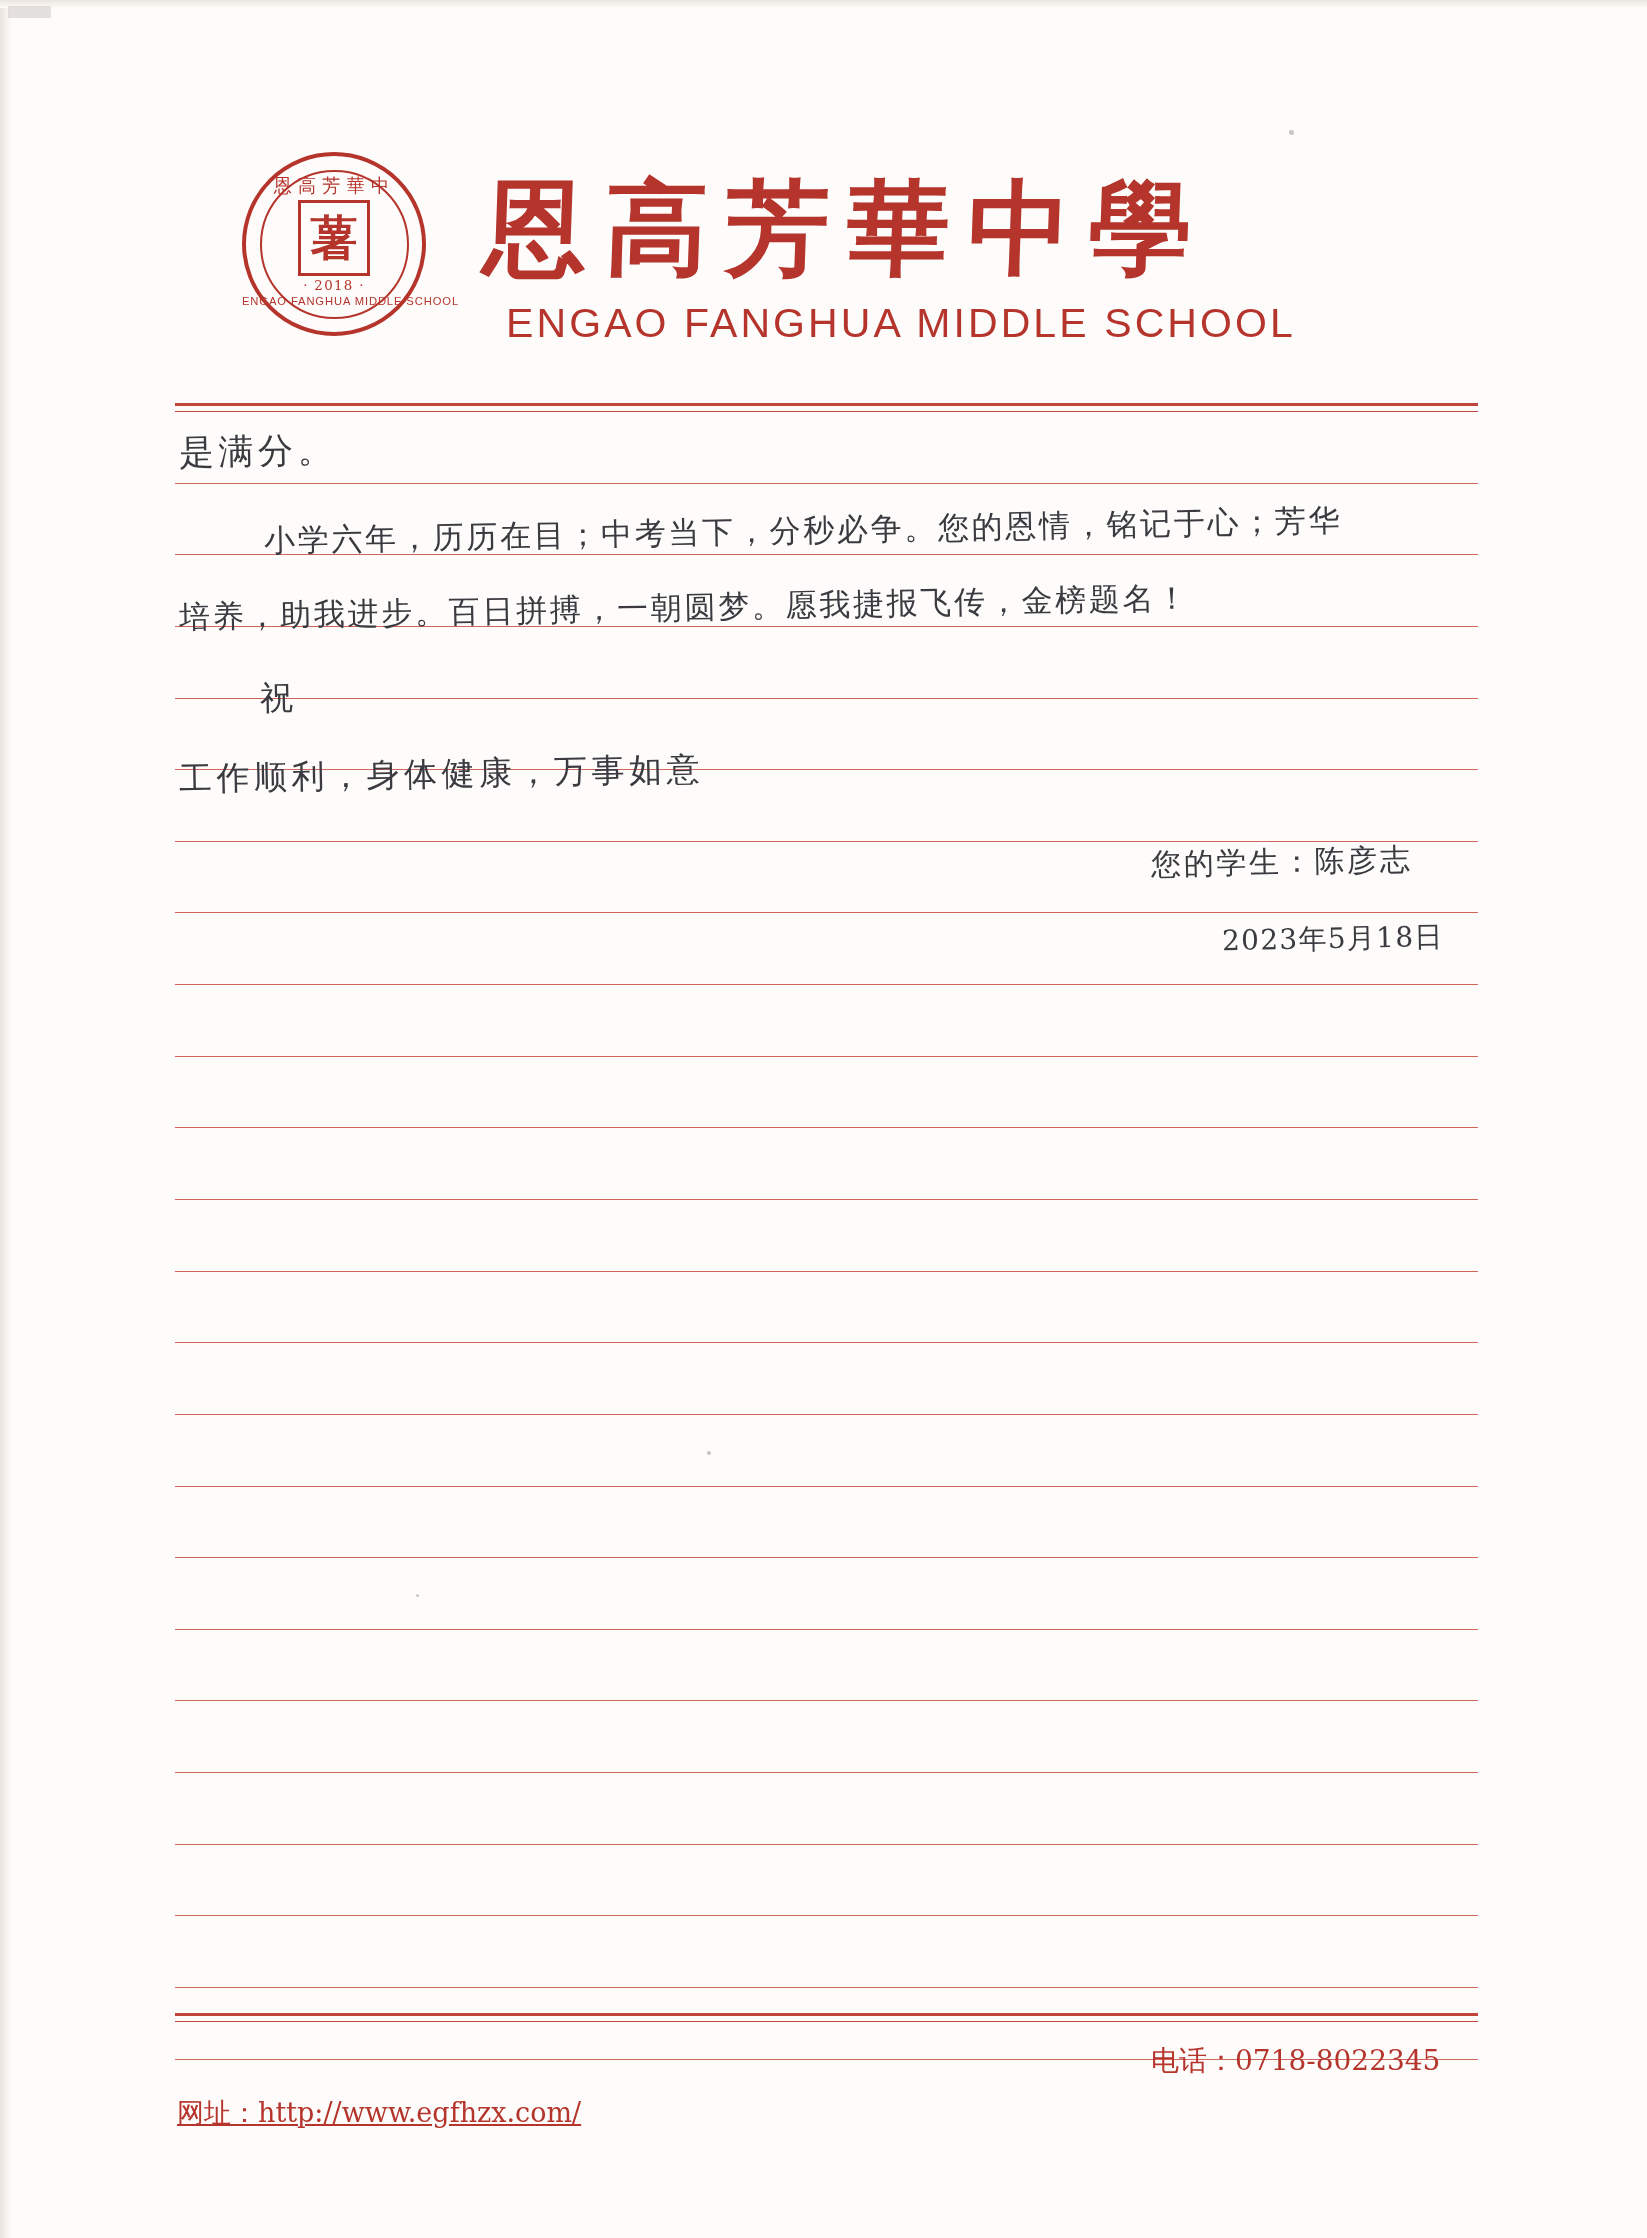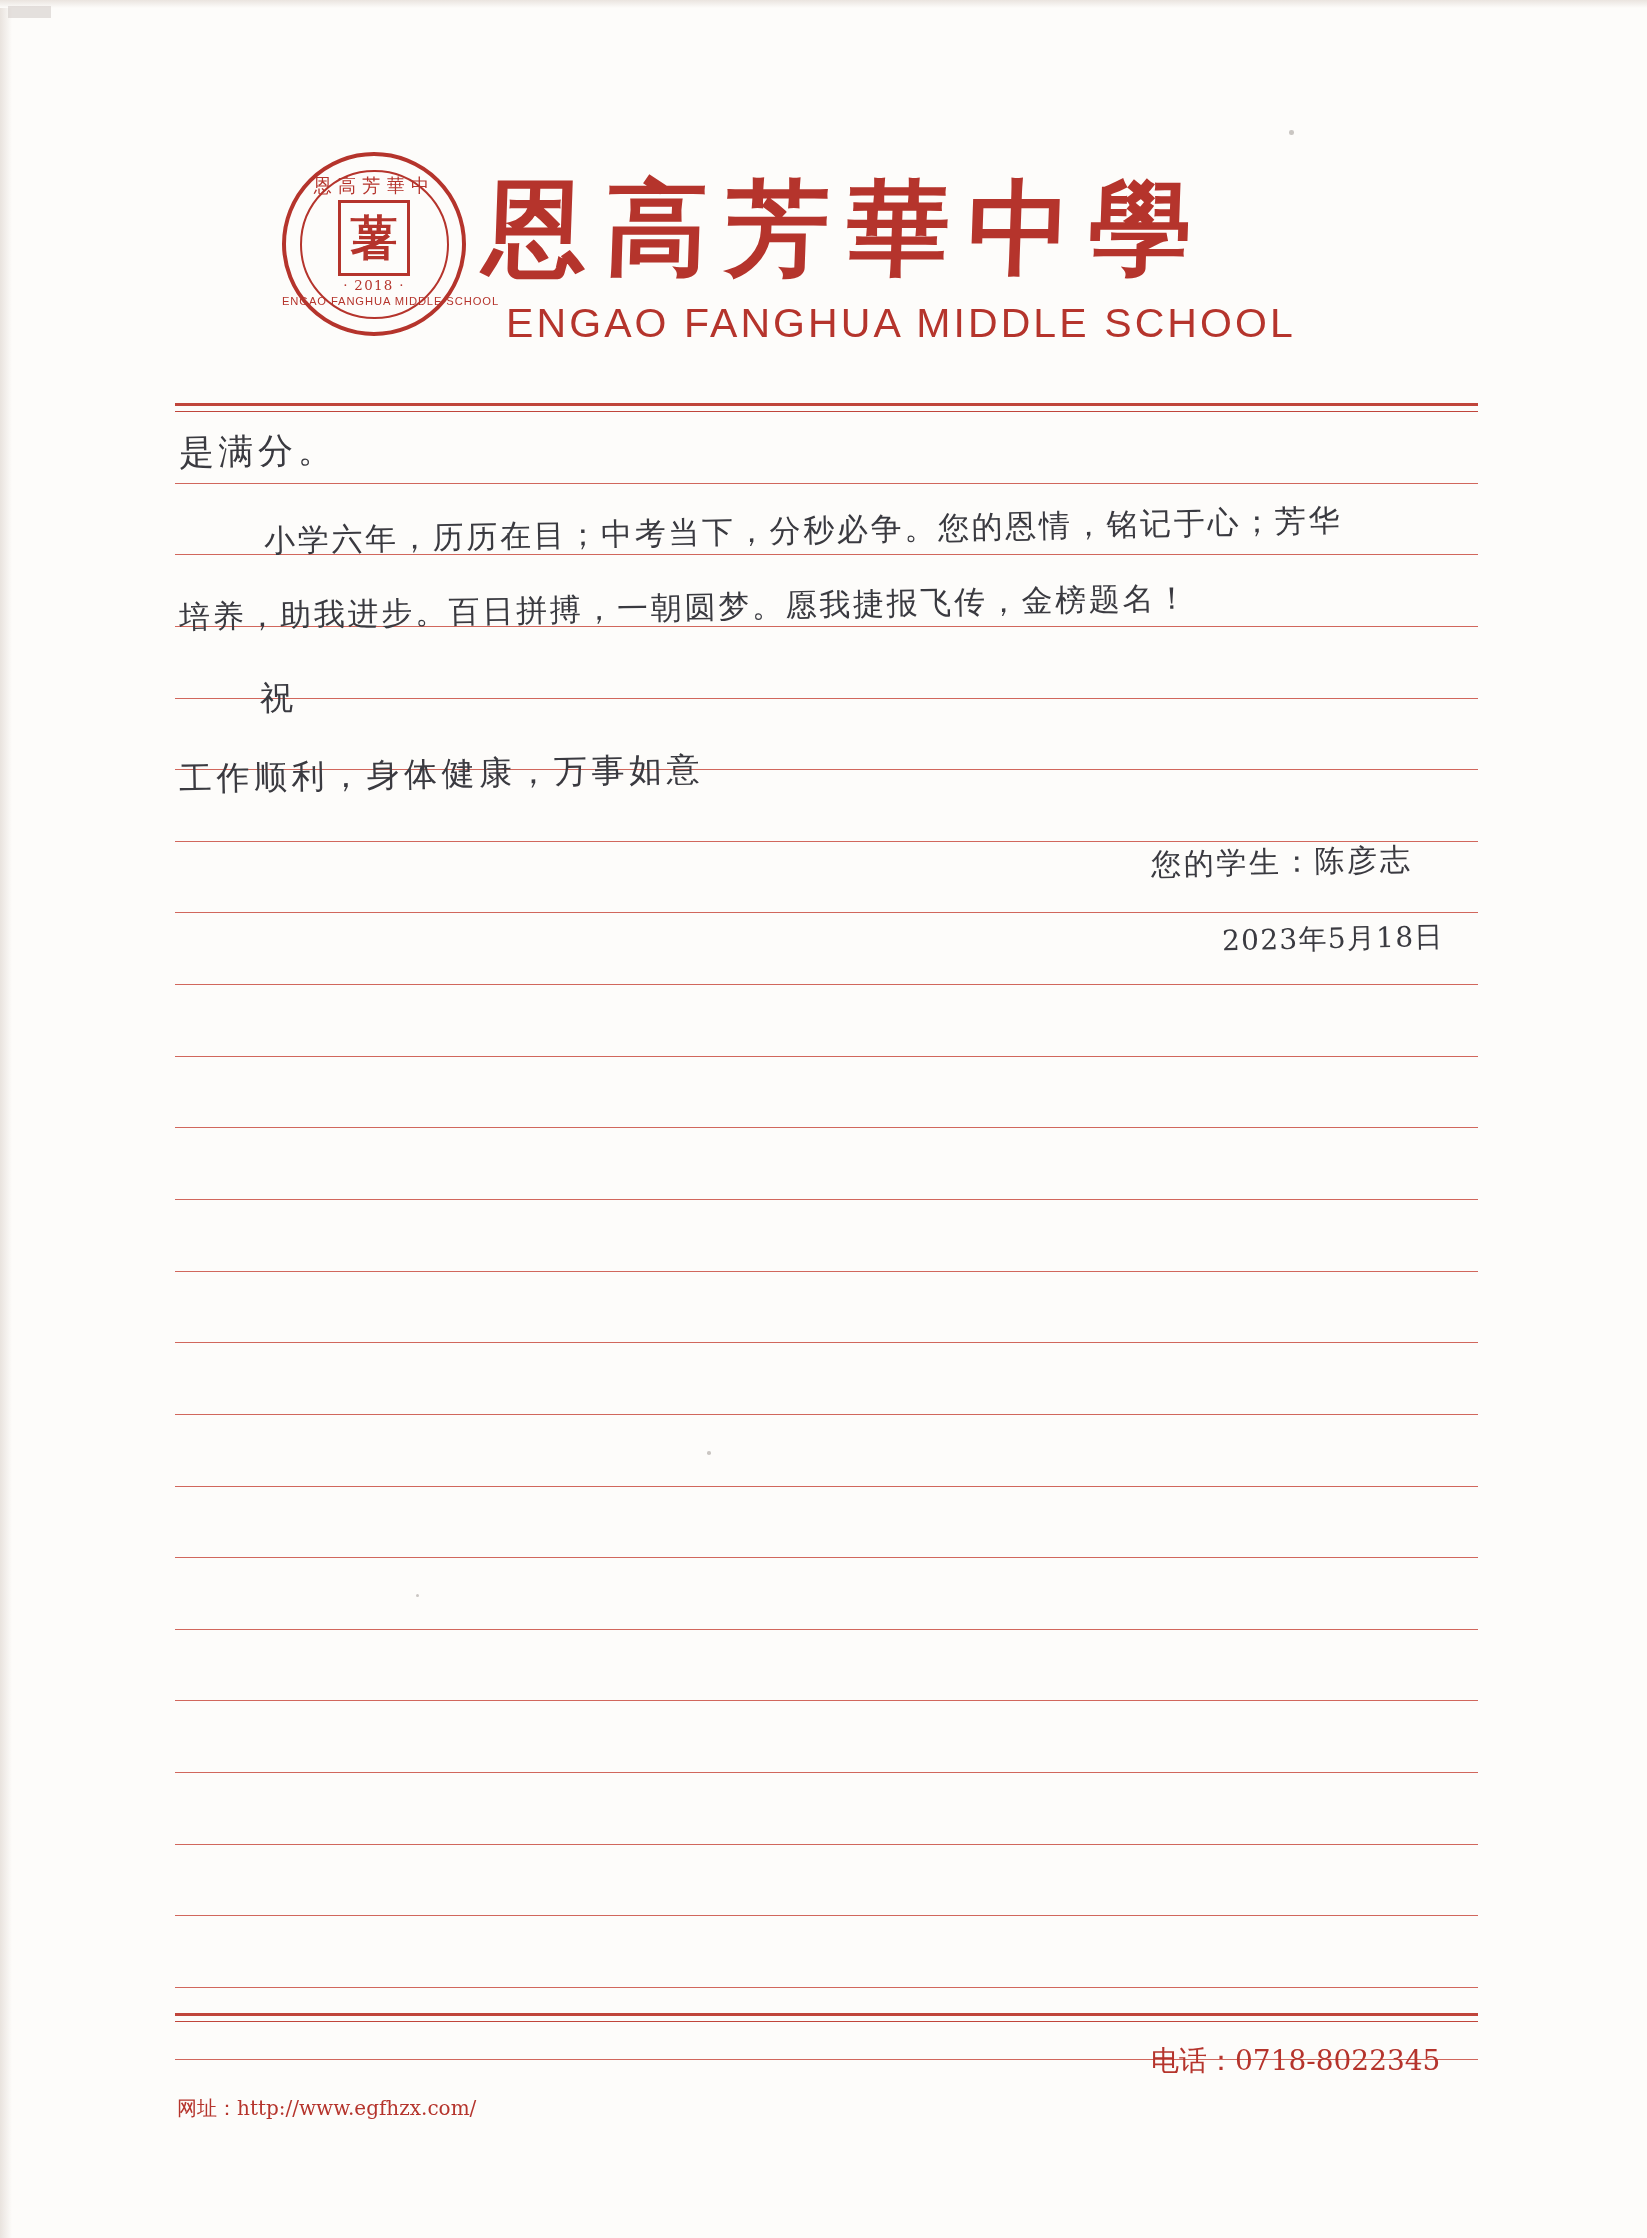--- a/index.html
+++ b/index.html
@@ -41,21 +41,21 @@
   
   .header {
     position: absolute;
     left: 0; top: 134px;
     width: 1648px;
     height: 251px;
   }
   .logo {
     position: absolute;
     left: 242px; top: 18px;
-    width: 188px; height: 188px; margin-left: 40px;
+    width: 188px; height: 188px;
   }
   .logo-ring-outer {
     position: absolute;
     left: 0; top: 0;
     width: 184px; height: 184px;
     border: 4.5px solid #b5342c;
     border-radius: 50%;
     box-sizing: border-box;
   }
   .logo-ring-inner {
@@ -202,22 +202,23 @@
     color: #b5342c;
     font-family: "DejaVu Serif", serif;
     font-size: 28px;
     white-space: nowrap;
   }
   .footer-web {
     position: absolute;
     left: 177px; top: 2095px;
     color: #b5342c;
     font-family: "DejaVu Serif", serif;
-    font-size: 20px;
-    white-space: nowrap;
+    font-size: 27px;
+    white-space: nowrap;
+    text-decoration: underline;
   }
   .speck {
     position: absolute;
     background: #bdb8b4;
     opacity: .8;
     border-radius: 50%;
   }
 </style>
 </head>
 <body>

